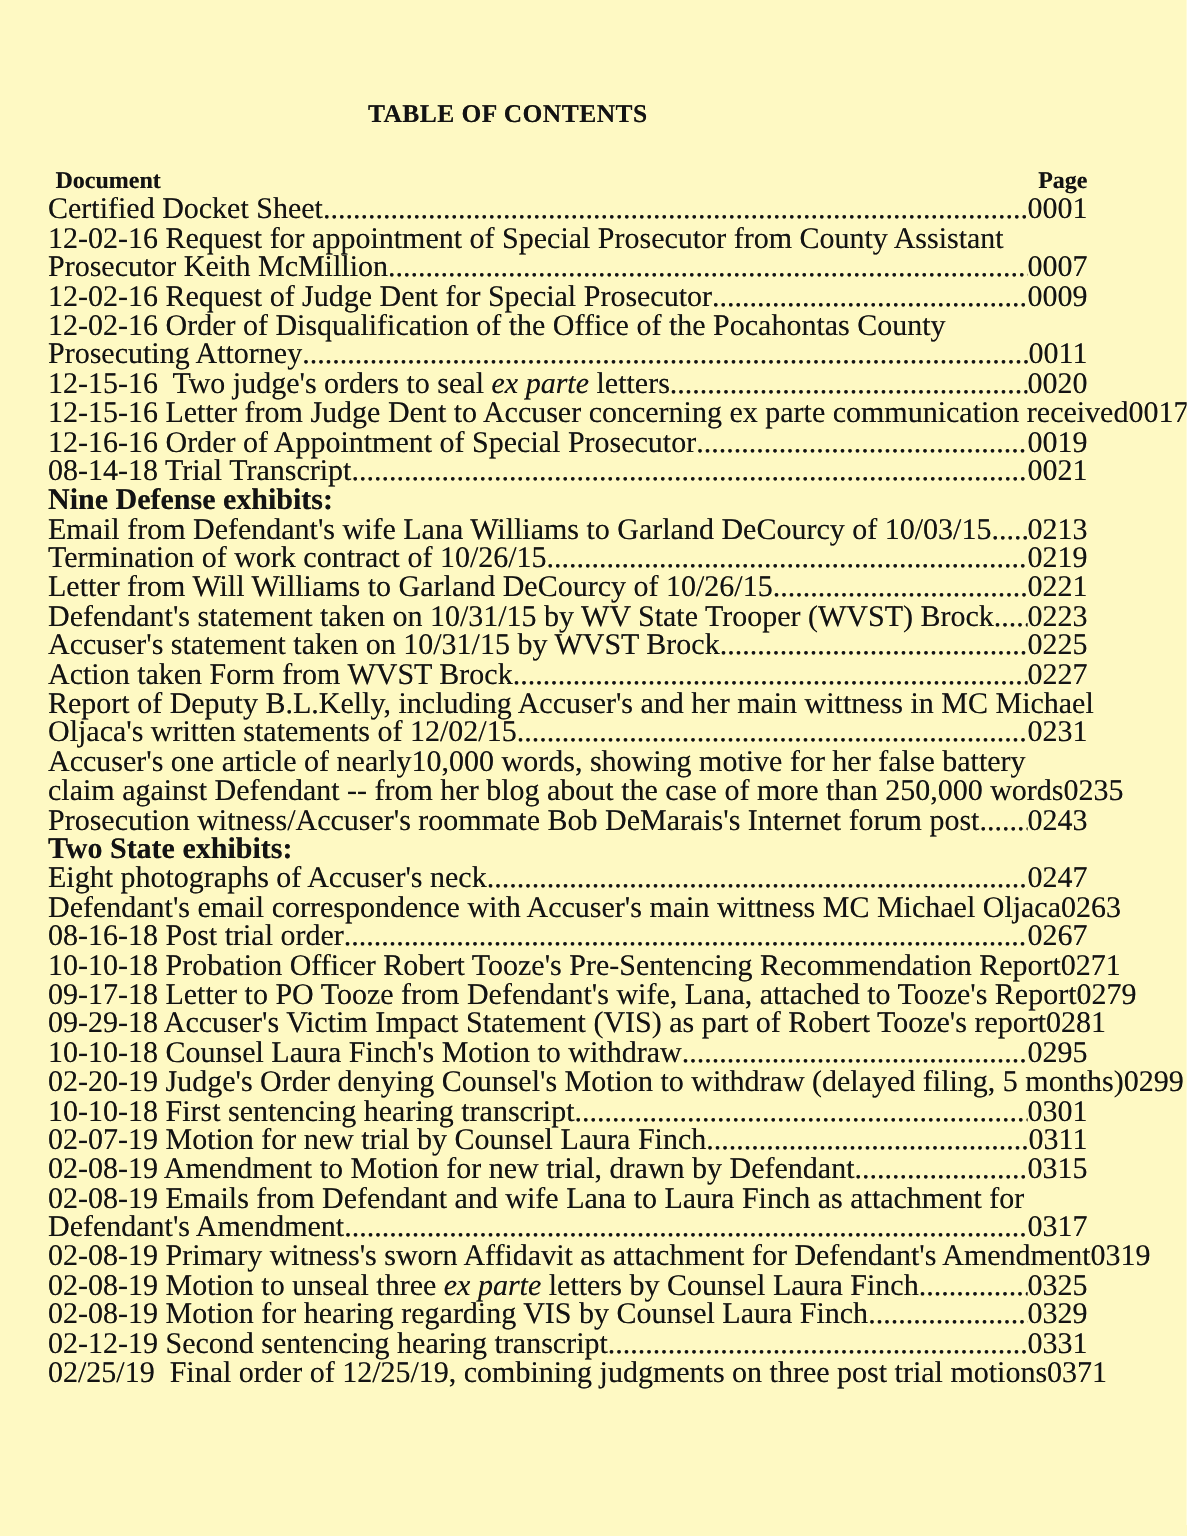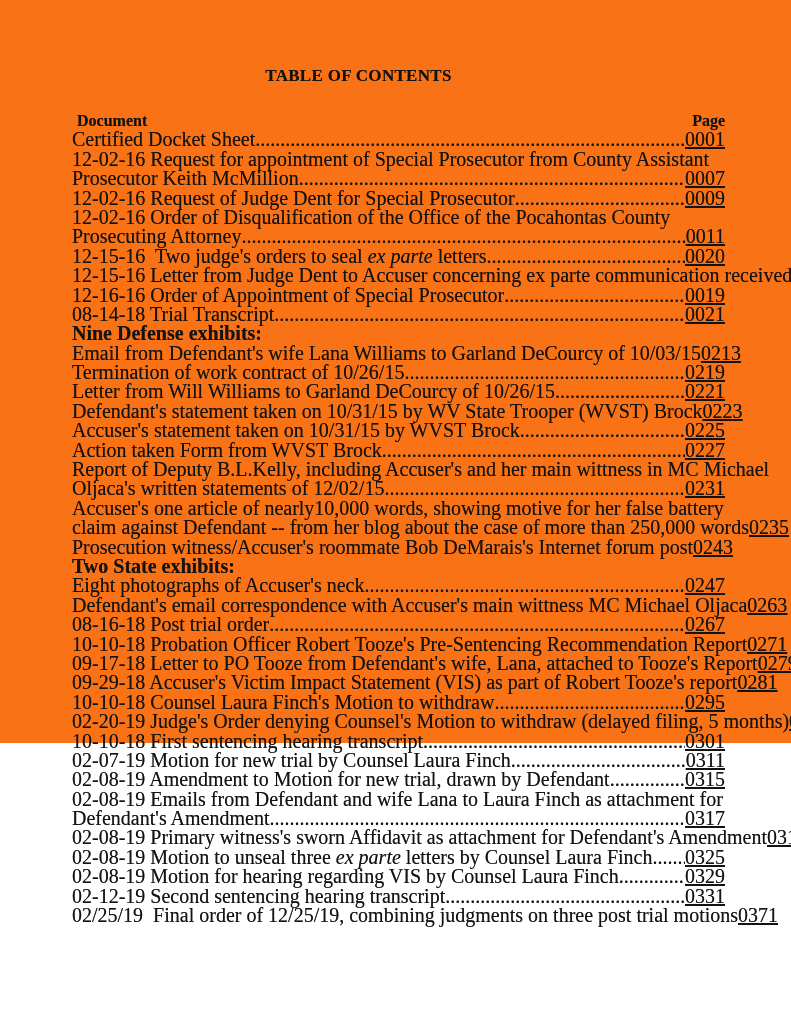--- a/index.html
+++ b/index.html
@@ -10,23 +10,23 @@
   body {
     width: 791px;
     height: 1024px;
     font-family: "Liberation Serif", serif;
     color: #131313;
     overflow: hidden;
   }
   .sheet {
     box-sizing: border-box;
     width: 791px;
-    height: 743px;
-    padding: 66px 66px 0 72px;
-    background: #f97316;
+    height: 1024px;
+    padding: 66px 66px 0 32px;
+    background: #fef9c3;
     text-shadow: 0 0 0.4px rgba(0,0,0,0.55);
   }
   .title {
     box-sizing: border-box;
     width: 100%;
     padding-right: 80px;
     text-align: center;
     font-weight: 700;
     font-size: 17px;
     line-height: 20px;
@@ -63,21 +63,20 @@
   }
   .row .dots {
     flex: 1 1 auto;
     min-width: 0;
     overflow: hidden;
     white-space: nowrap;
   }
   .row .pagenum {
     flex: 0 0 auto;
     white-space: nowrap;
-    text-decoration: underline;
   }
 </style>
 </head>
 <body>
 
 <div class="sheet">
   <div class="title">TABLE OF CONTENTS</div>
 
   <div class="col-header">
     <span>Document</span>

